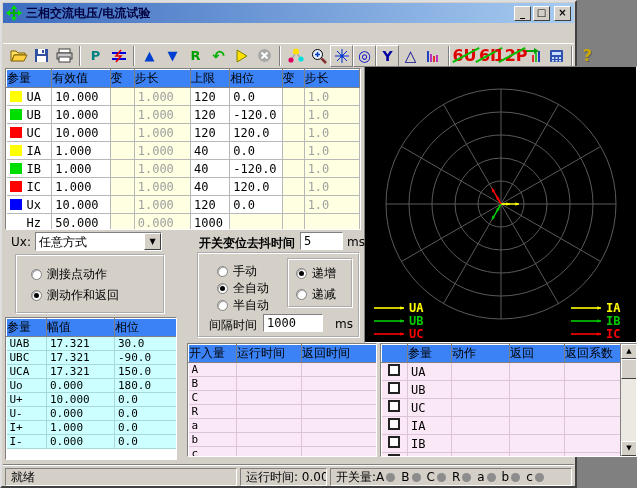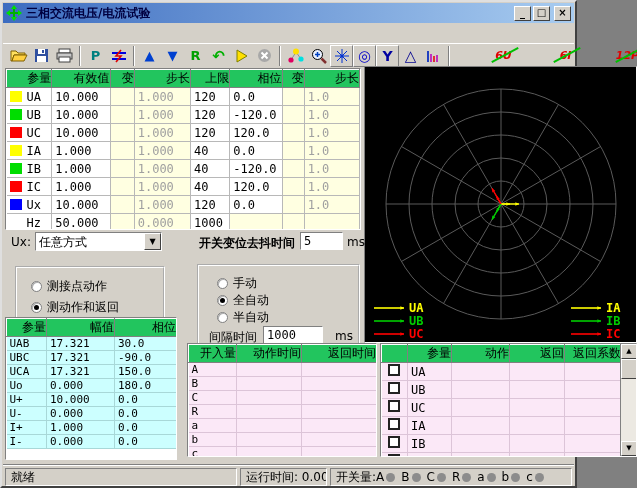--- a/index.html
+++ b/index.html
@@ -25,36 +25,36 @@
   .menu-item { padding:1px 7px; white-space:nowrap; }
   .toolbar { position:absolute; left:1px; top:41px; right:1px; height:24px;
              display:flex; align-items:center; padding-left:4px; background:#D4D0C8;
              border-top:1px solid #FFF; }
   .tbtn { width:23px; height:22px; display:flex; align-items:center; justify-content:center;
           flex:0 0 auto; }
   .tbtn.toggle { border:1px solid; border-color:#FFF #808080 #808080 #FFF; }
   .tsep { width:2px; height:20px; border-left:1px solid #808080; border-right:1px solid #FFF;
           margin:0 3px; flex:0 0 auto; }
   .txt-ic { font-weight:bold; font-size:13px; }
-  .slash-ic { position:relative; font-weight:bold; font-style:italic; font-size:11px; color:#E00000;margin-left:39px; }
+  .slash-ic { position:relative; font-weight:bold; font-size:16px; color:#E00000; }
   .slash-ic::after { content:""; position:absolute; left:-2px; top:45%; width:130%; height:2px;
                      background:#00C000; transform:rotate(-28deg); }
   .tinput { background:#FFF; border:1px solid; border-color:#808080 #FFF #FFF #808080;
             font-family:"DejaVu Sans Mono",monospace; font-size:12px; padding:0 3px; }
   .radio { display:inline-block; width:11px; height:11px; border-radius:50%;
            background:#FFF; border:1px solid #808080; box-shadow:inset 1px 1px 0 #B0B0B0;
            vertical-align:-2px; margin-right:5px; position:relative; }
   .radio.sel::after { content:""; position:absolute; left:2px; top:2px; width:5px; height:5px;
                       border-radius:50%; background:#000; }
   .cbox { display:inline-block; width:12px; height:12px; background:#FFF; border:2px solid #222; }
 
   
   table { border-collapse:collapse; table-layout:fixed; }
-  th { background:#22c55e; border:1px solid; border-color:#FFF #808080 #808080 #FFF;
-       font-weight:normal; font-size:12px; height:17px; text-align:right; overflow:hidden; white-space:nowrap; }
+  th { background:#3b82f6; border:1px solid; border-color:#FFF #808080 #808080 #FFF;
+       font-weight:normal; font-size:12px; height:17px; text-align:left; overflow:hidden; white-space:nowrap; }
   td { border-right:1px solid #B8B8B8; border-bottom:1px solid #B8B8B8; font-size:12px;
        padding:0 3px; overflow:hidden; white-space:nowrap;
        font-family:"DejaVu Sans Mono","DejaVu Sans",monospace; }
   .tbl-wrap { position:absolute; background:#FFF; border:1px solid; border-color:#808080 #FFF #FFF #808080;
               overflow:hidden; }
   #param-wrap  { left:3px;  top:66px;  width:356px; height:162px; }
   #param-wrap td { height:18px; }
   .yellow { background:#FFFFE1; }
   .graytx { color:#A0A0A0; }
   .swatch { display:inline-block; width:12px; height:11px; margin-right:5px; vertical-align:-1px; }
@@ -77,21 +77,21 @@
   .sthumb { position:absolute; left:0; top:15px; width:16px; height:20px; background:#D4D0C8;
             border:1px solid; border-color:#FFF #404040 #404040 #FFF; }
 
   
   .lbl { position:absolute; white-space:nowrap; }
   #ux-select { position:absolute; left:33px; top:230px; width:127px; height:19px; background:#FFF;
                border:1px solid; border-color:#808080 #FFF #FFF #808080; display:flex; }
   #ux-select .val { flex:1; padding:1px 3px; }
   #ux-select .drop { width:17px; background:#D4D0C8; border:1px solid;
                      border-color:#FFF #404040 #404040 #FFF; text-align:center; font-size:8px; line-height:15px; }
-  .grpbox { position:absolute; border:2px groove #FFF;margin-top:12px; }
+  .grpbox { position:absolute; border:2px groove #FFF; }
   .radio-row { position:absolute; white-space:nowrap; }
 
   
   #chart { position:absolute; left:362px; top:64px; width:273px; height:277px; background:#000;
            border:1px solid; border-color:#808080 #FFF #FFF #808080; }
   .legend { position:absolute; font-family:"DejaVu Sans Mono",monospace; font-size:12px; font-weight:bold; }
   .legend .lrow { display:flex; align-items:center; height:13px; }
   .legend svg { margin-right:2px; }
 
   
@@ -457,20 +457,28 @@
   <div class="grpbox" style="left:195px; top:250px; width:163px; height:86px;">
     <span class="radio-row" style="left:18px; top:9px;">
       <span class="radio"></span><span>手动</span>
     </span>
     <span class="radio-row" style="left:18px; top:26px;">
       <span class="radio sel"></span><span>全自动</span>
     </span>
     <span class="radio-row" style="left:18px; top:43px;">
       <span class="radio"></span><span>半自动</span>
     </span>
+    <div class="grpbox" style="left:88px; top:4px; width:66px; height:50px; border-color:#FFF;">
+      <span class="radio-row" style="left:7px; top:5px;">
+        <span class="radio sel"></span><span>递增</span>
+      </span>
+      <span class="radio-row" style="left:7px; top:26px;">
+        <span class="radio"></span><span>递减</span>
+      </span>
+    </div>
     <span class="lbl" style="left:10px; top:63px;">间隔时间</span>
     <input class="tinput" style="position: absolute; left: 64px; top: 60px; width: 60px; height: 18px;" value="1000">
     <span class="lbl" style="left:136px; top:63px;">ms</span>
   </div>
 
   <div class="tbl-wrap" id="derived-wrap">
     <table style="width:170px">
       <colgroup>
           <col style="width:40px">
           <col style="width:68px">
@@ -531,21 +539,21 @@
   <div class="tbl-wrap" id="switch-wrap">
     <table style="width:188px">
       <colgroup>
           <col style="width:48px">
           <col style="width:65px">
           <col style="width:75px">
         </colgroup>
       <thead>
           <tr>
         <th>开入量</th>
-        <th>动作时间</th>
+        <th>运行时间</th>
         <th>返回时间</th>
       </tr>
         </thead>
       <tbody id="switch-tbody">
           <tr>
             <td>A</td>
             <td></td>
             <td></td>
           </tr>
           <tr>

